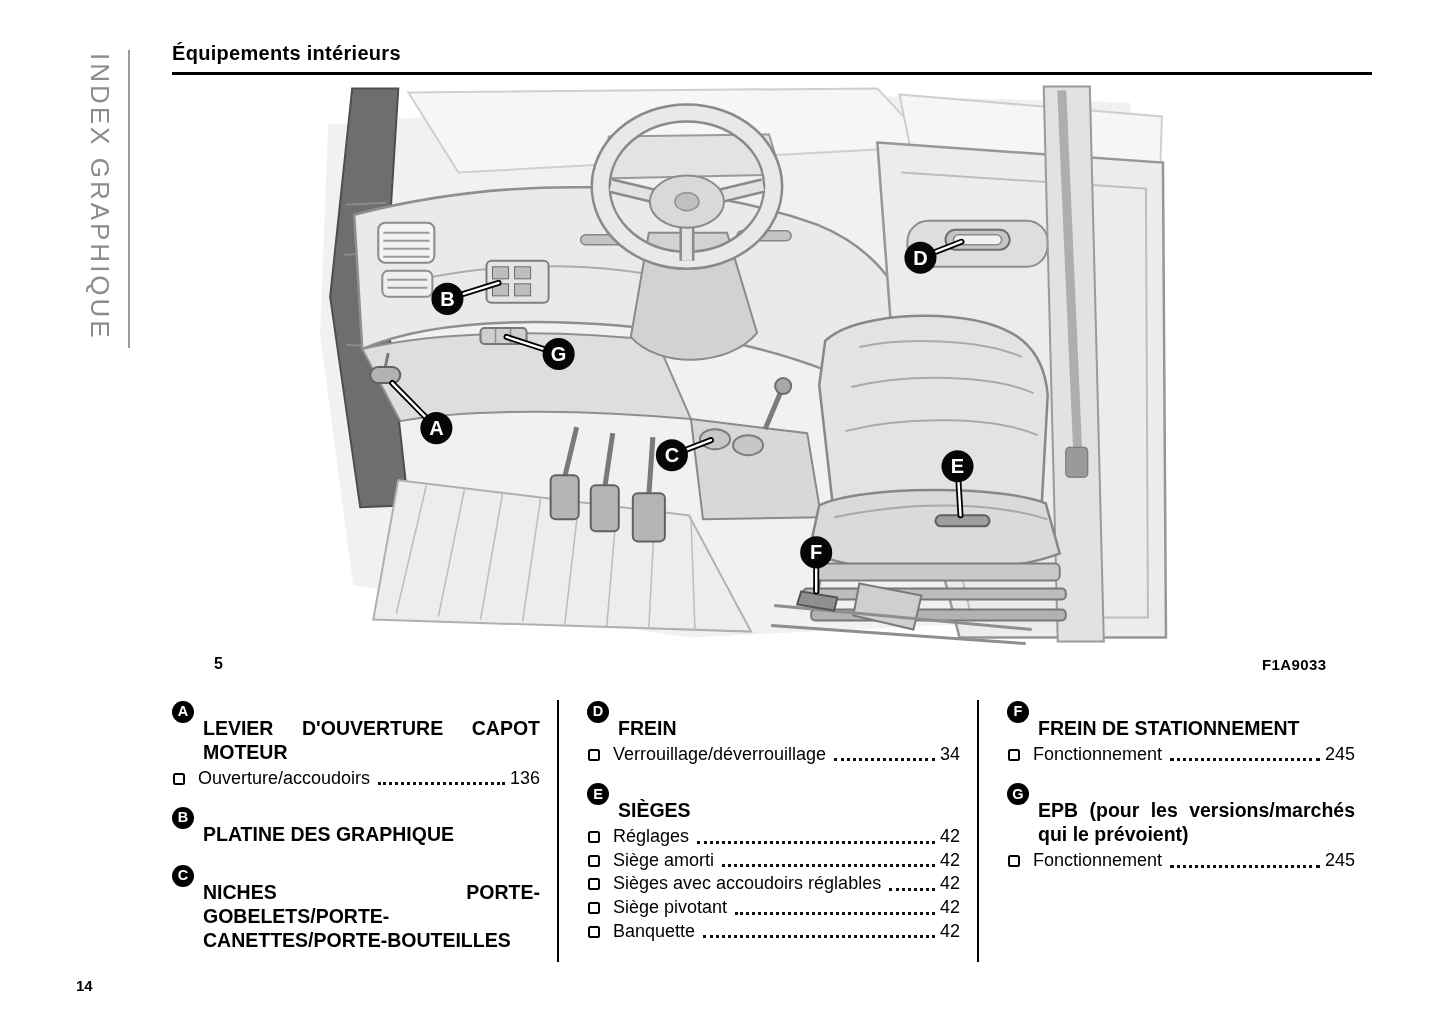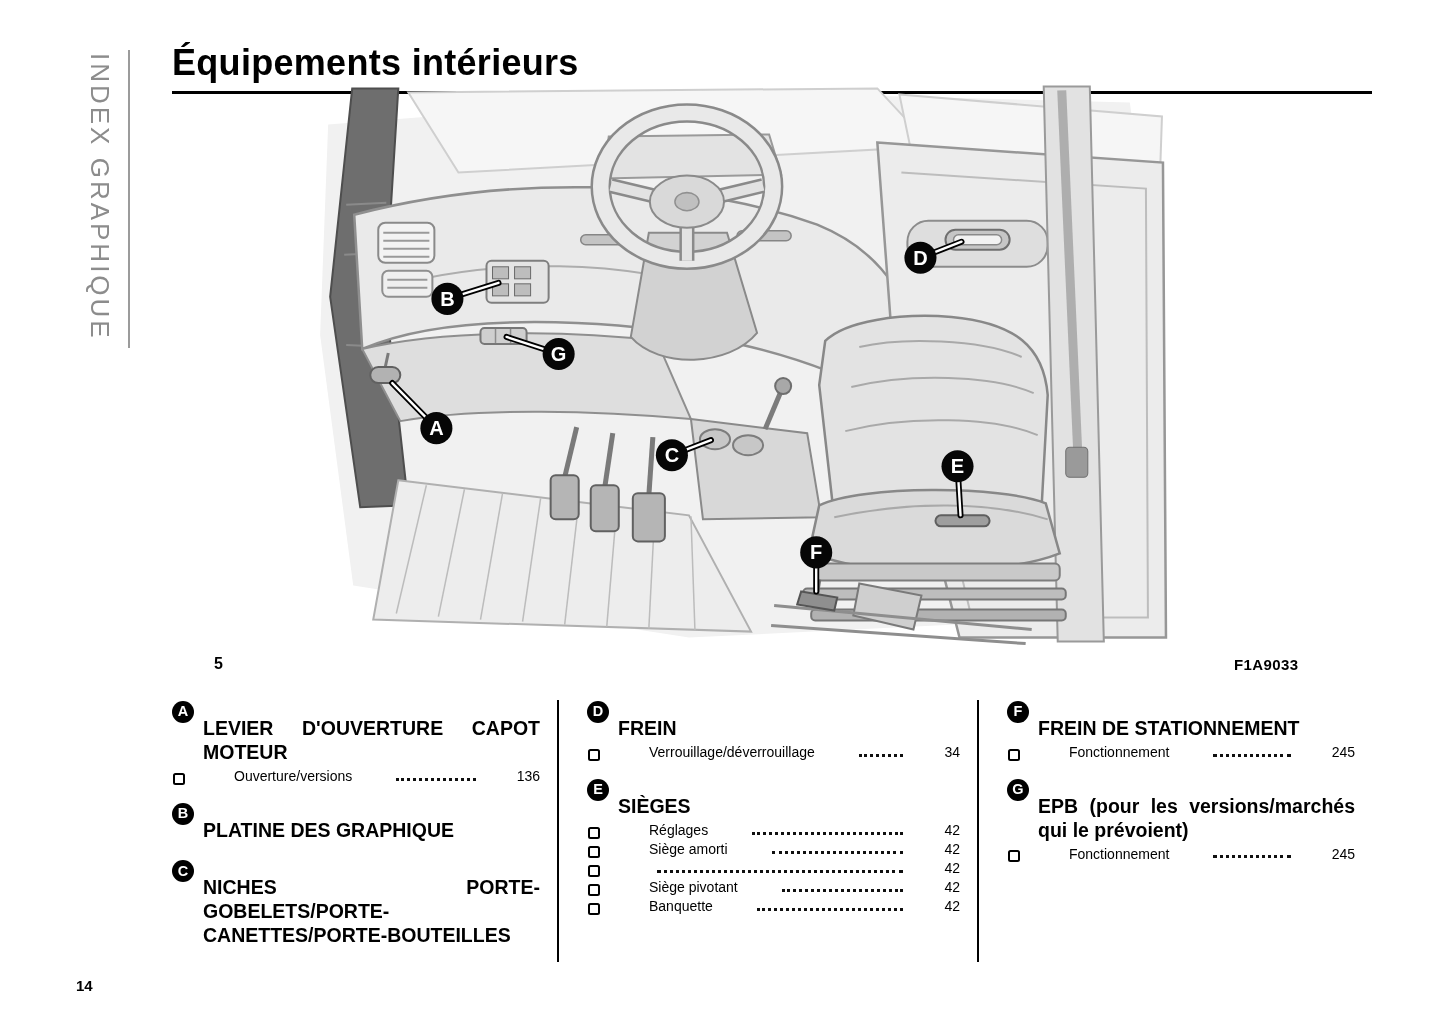--- a/index.html
+++ b/index.html
@@ -11,47 +11,47 @@
   
   .sidebar-label {
     position:absolute; left:84px; top:53px; height:294px;
     writing-mode:vertical-rl;
     font-size:26px; letter-spacing:3px; color:#8c8c8c; white-space:nowrap;
   }
   .sidebar-rule { position:absolute; left:128px; top:50px; width:2px; height:298px; background:#9b9b9b; }
 
   
   .title-block { position:absolute; left:172px; top:42px; width:1200px; border-bottom:3px solid #000; padding-bottom:7px; }
-  .title { font-size:36px; font-weight:bold; letter-spacing:0.3px;margin-top:6px; }
+  .title { font-size:20px; font-weight:bold; letter-spacing:0.3px;margin-top:6px; }
 
   
   .figure { position:absolute; left:258px; top:84px; width:922px; height:562px; }
   .figure svg { width:100%; height:100%; display:block; }
   .figure-number { position:absolute; left:214px; top:655px; font-size:16px; font-weight:bold; }
-  .figure-code { position:absolute; left:1234px; top:656px; font-size:15px; font-weight:bold; letter-spacing:0.4px; }
+  .figure-code { position:absolute; left:1262px; top:656px; font-size:15px; font-weight:bold; letter-spacing:0.4px; }
   .callouts circle { fill:#060606; }
   .callout-letter { font:bold 20px "Liberation Sans", sans-serif; fill:#fff; }
 
   
   .index { position:absolute; left:172px; top:700px; width:1200px; min-height:262px; display:flex; align-items:stretch; }
   .col { padding-right:17px; }
   .col-1 { width:385px; }
   .col-2 { width:420px; border-left:2px solid #000; padding-left:28px; }
   .col-3 { width:395px; border-left:2px solid #000; padding-left:28px; }
 
   .entry { margin-bottom:17px; }
   .entry:last-child { margin-bottom:0; }
   .entry-heading { display:flex; gap:9px; font-size:19.5px; font-weight:bold; line-height:1.22; }
   .heading-text { flex:1; text-align:justify; padding-top:1px;margin-top:16px; }
   .badge {
     flex:none; width:22px; height:22px; border-radius:50%; background:#000; color:#fff;
     font-size:14.5px; font-weight:bold; display:flex; align-items:center; justify-content:center; margin-top:1px;
   }
   .items { margin-top:3px; }
-  .item { display:flex; align-items:flex-end; font-size:14px; line-height:1.2; padding-left:1px; margin-top:2px;gap:36px; }
+  .item { display:flex; align-items:flex-end; font-size:18px; line-height:1.2; padding-left:1px; margin-top:2px; }
   .sq { flex:none; width:12px; height:12px; border:2.6px solid #000; border-radius:2.5px; align-self:flex-start; margin:5px 13px 0 0; }
   .item-label { flex:0 1 auto; text-align:justify; }
   .leader { flex:1 1 12px; min-width:12px; border-bottom:3px dotted #101010; margin:0 5px 4px 8px; }
   .pagenum { flex:none;text-align:right; }
 
   .page-number { position:absolute; left:76px; top:977px; font-size:15px; font-weight:bold; }
 </style>
 </head>
 <body>
 
@@ -258,21 +258,21 @@
 
     <div class="col col-1">
       <div class="entry">
         <div class="entry-heading">
           <span class="badge">A</span>
           <span class="heading-text">LEVIER D'OUVERTURE CAPOT MOTEUR</span>
         </div>
         <div class="items">
           <div class="item">
             <span class="sq"></span>
-            <span class="item-label">Ouverture/versions</span>
+            <span class="item-label">Ouverture/accoudoirs</span>
             <span class="leader"></span>
             <span class="pagenum">136</span>
           </div>
         </div>
       </div>
 
       <div class="entry">
         <div class="entry-heading">
           <span class="badge">B</span>
           <span class="heading-text">PLATINE DES GRAPHIQUE</span>
@@ -316,20 +316,21 @@
             <span class="pagenum">42</span>
           </div>
           <div class="item">
             <span class="sq"></span>
             <span class="item-label">Siège amorti</span>
             <span class="leader"></span>
             <span class="pagenum">42</span>
           </div>
           <div class="item">
             <span class="sq"></span>
+            <span class="item-label">Sièges avec accoudoirs réglables</span>
             <span class="leader"></span>
             <span class="pagenum">42</span>
           </div>
           <div class="item">
             <span class="sq"></span>
             <span class="item-label">Siège pivotant</span>
             <span class="leader"></span>
             <span class="pagenum">42</span>
           </div>
           <div class="item">

